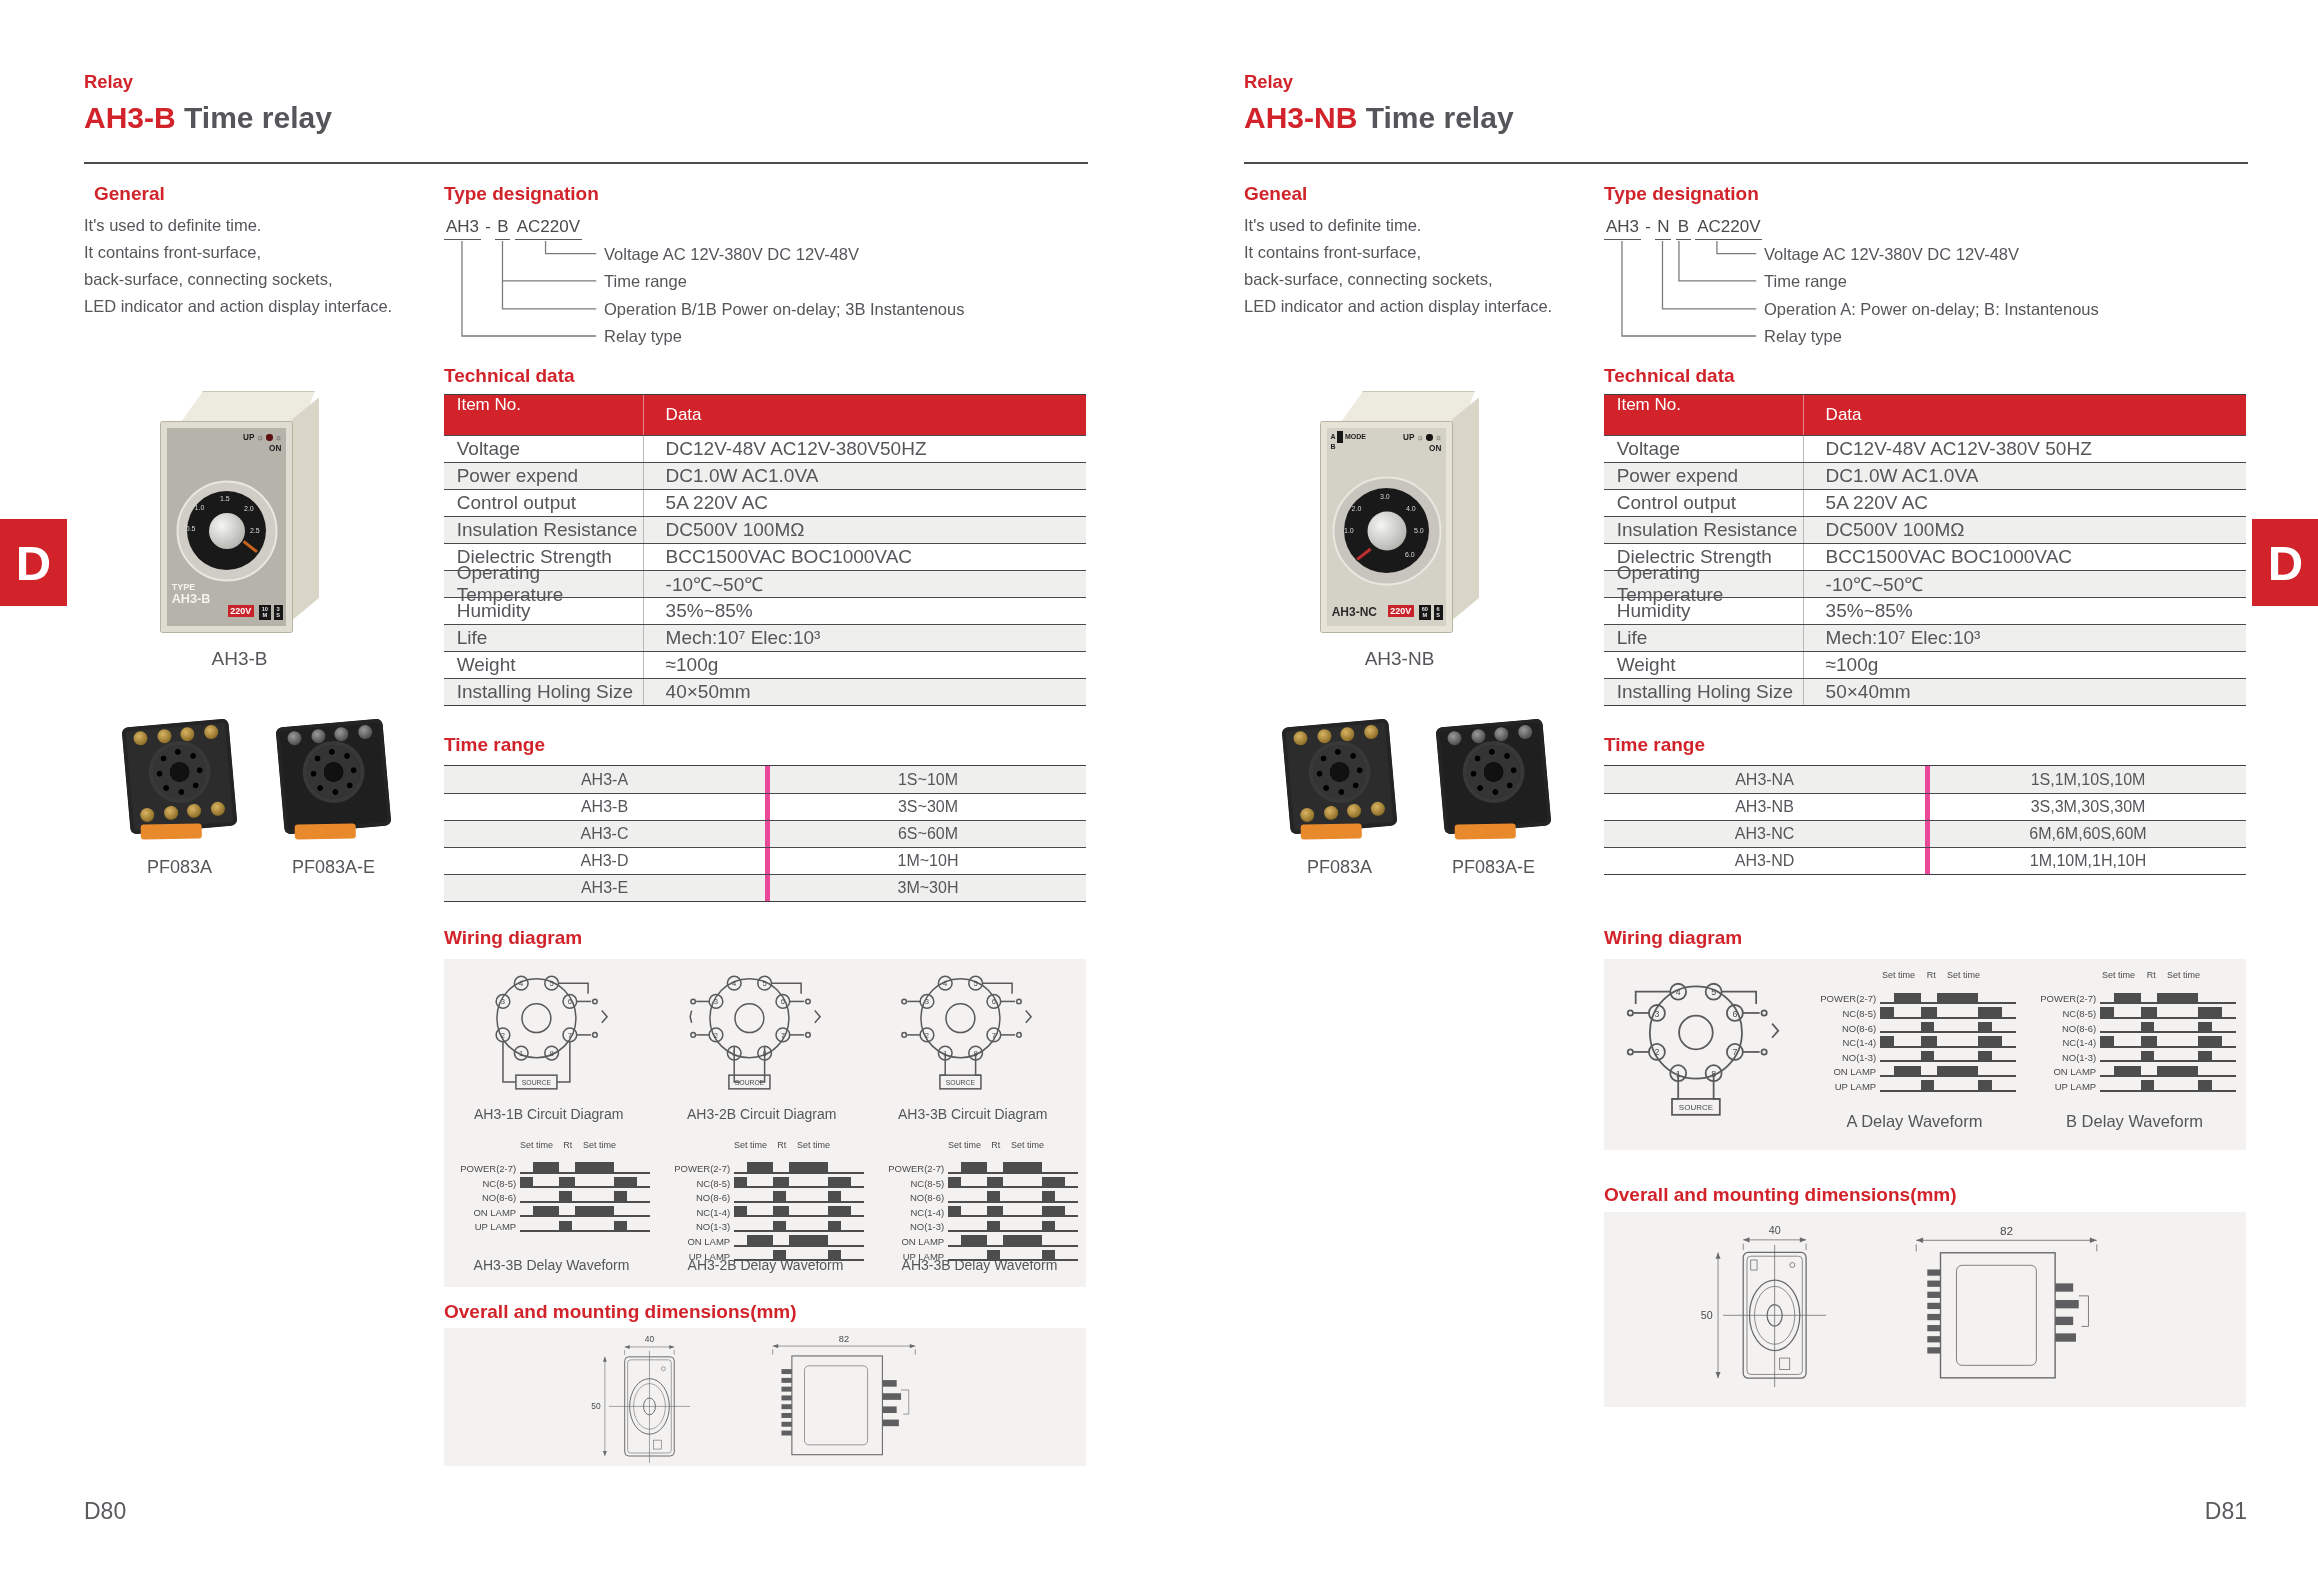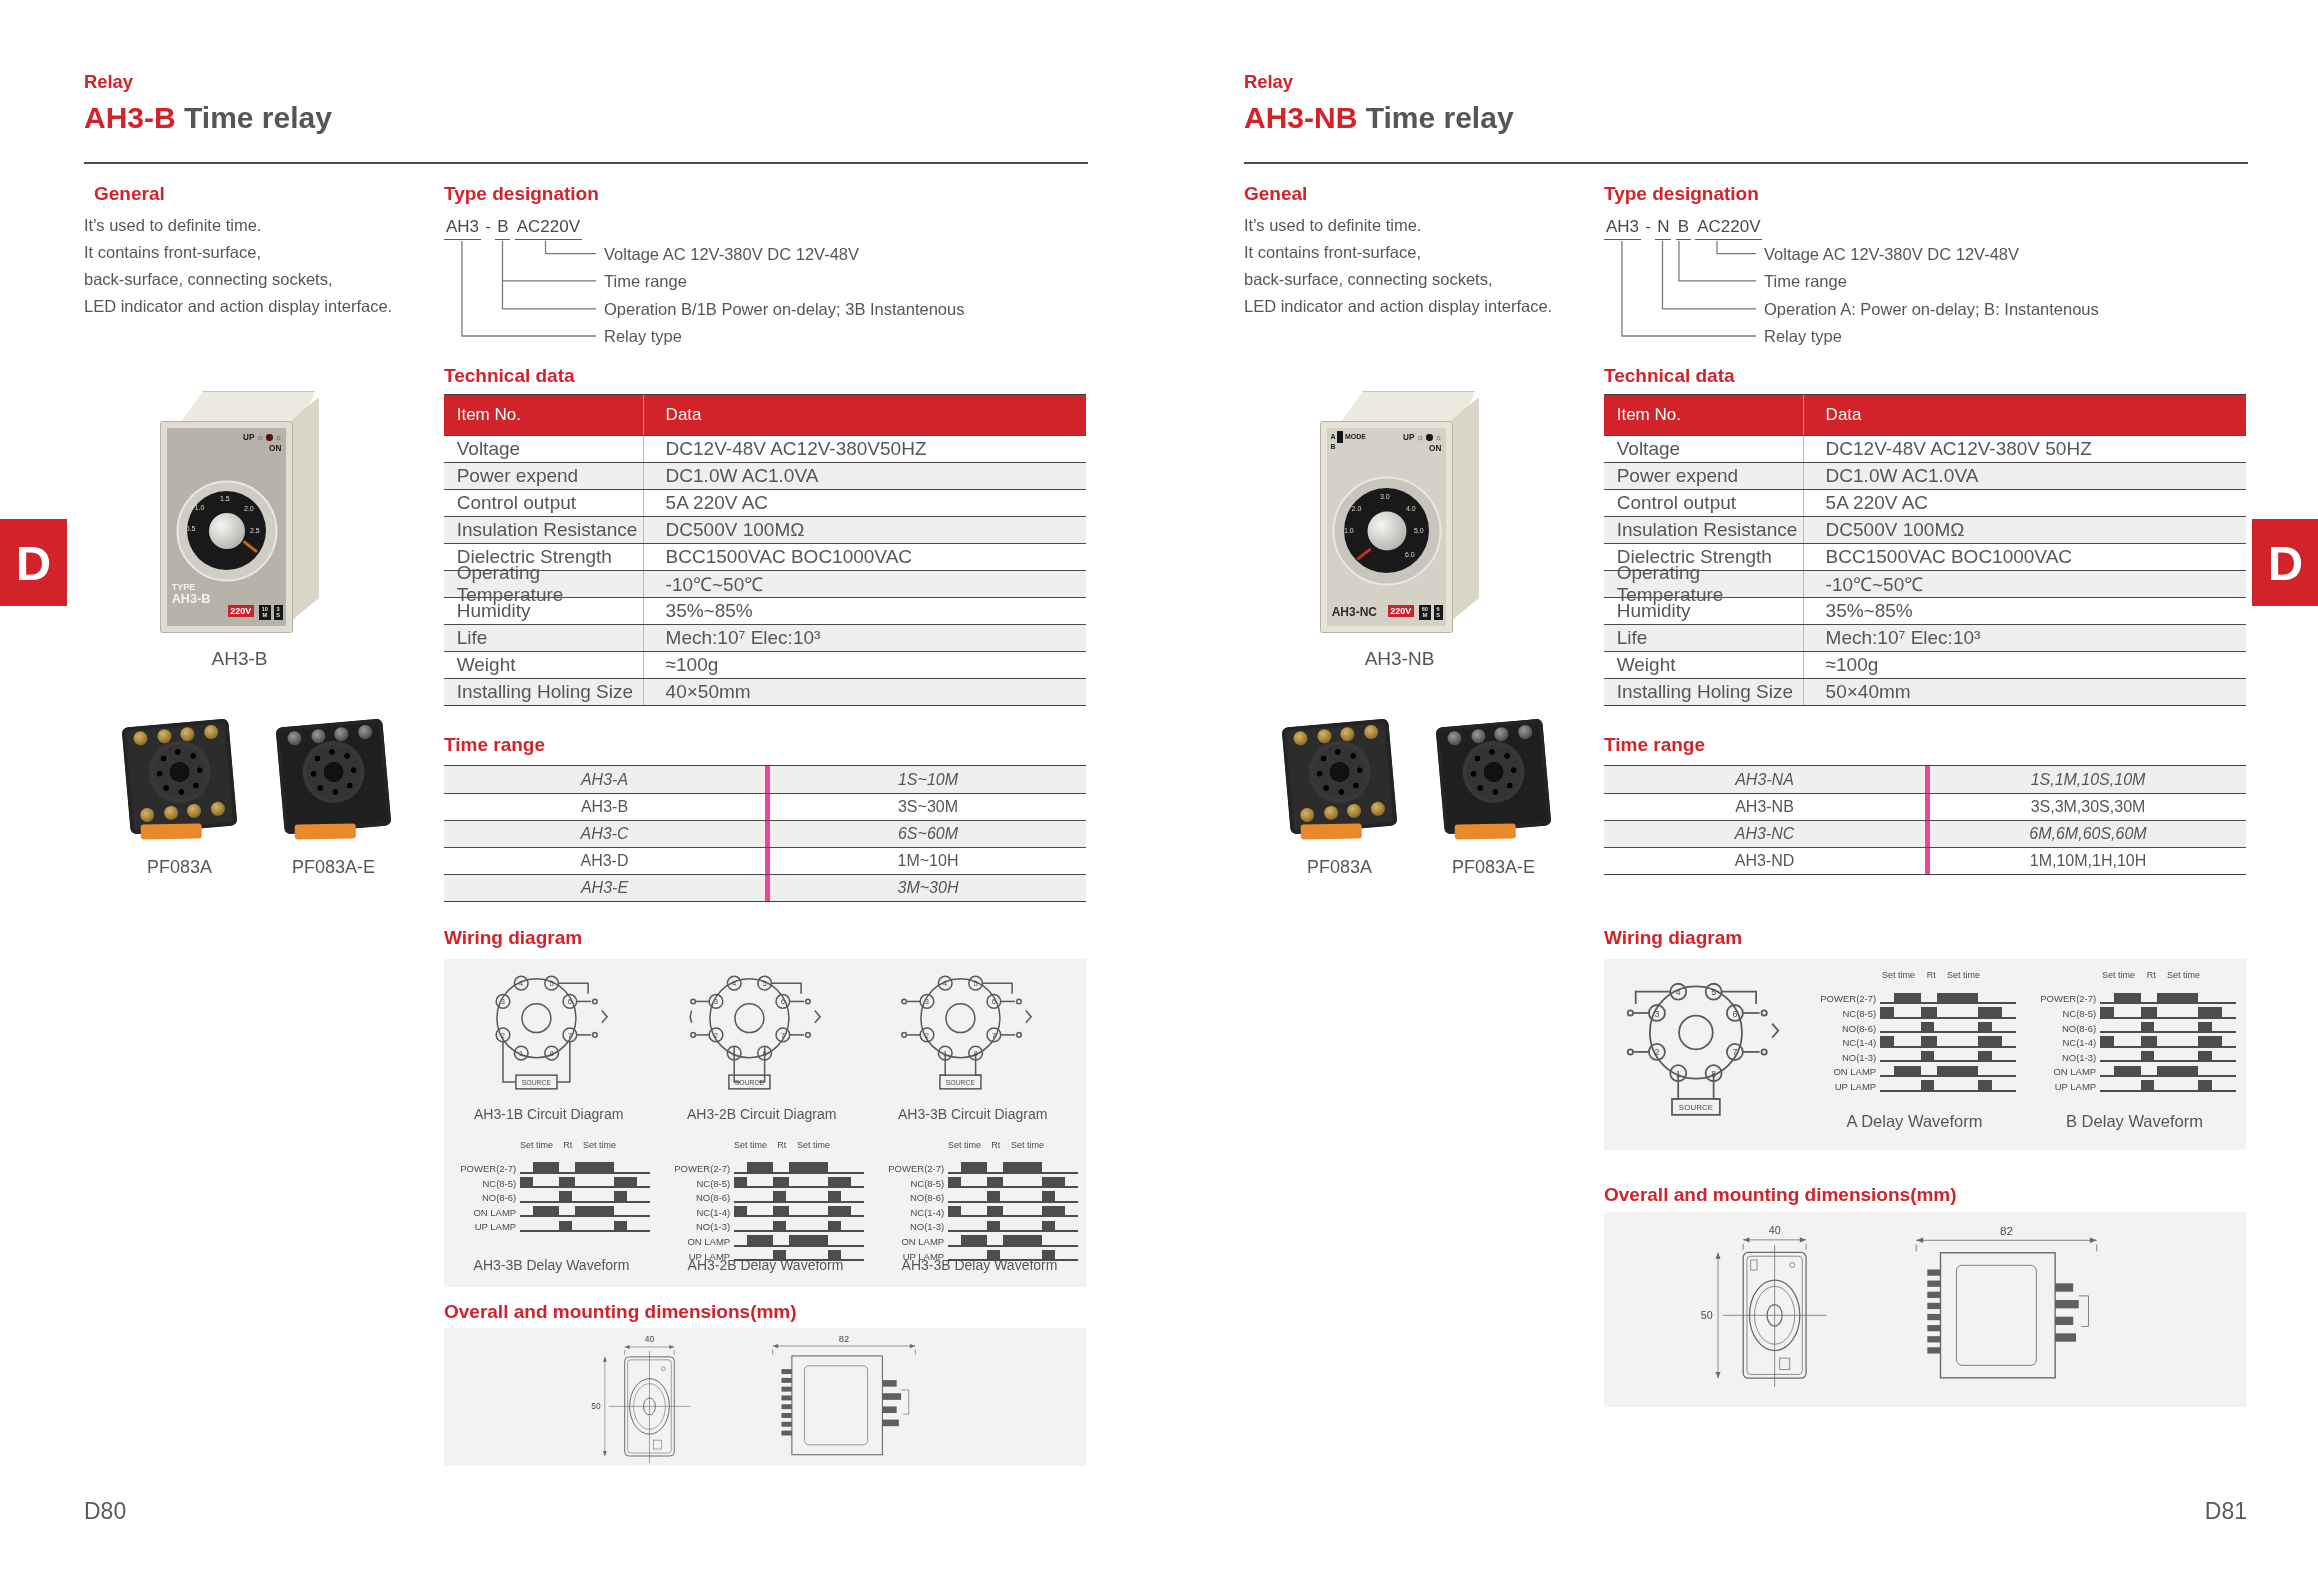--- a/index.html
+++ b/index.html
@@ -23,32 +23,32 @@
   
   .type-code{position:absolute; left:444px; top:217px; font-size:17px; color:var(--ink2); white-space:nowrap;}
   .type-code .cp{display:inline-block; border-bottom:1.3px solid #5a5a5c; padding:0 1.9px 1.9px; margin-right:4.4px;}
   .type-code .dash{display:inline-block; margin-right:4.4px;}
   .type-tree{position:absolute; left:444px; top:241px; width:642px; height:114px;}
   .type-tree svg{position:absolute; left:0; top:0;}
   .tline{fill:none; stroke:#7a7a7c; stroke-width:2;}
   .branch{position:absolute; left:160px; font-size:16.5px; white-space:nowrap;}
   
   .ttable{position:absolute; left:444px; width:642px; border-bottom:1.9px solid var(--line);}
-  .thead{display:flex; height:41px; background:var(--red); color:#fff; align-items:center; border-top:1.9px solid var(--line); font-size:17px;}
+  .thead{display:flex; height:41px; background:var(--red); color:#fff; align-items:flex-start; border-top:1.9px solid var(--line); font-size:17px;}
   .th1{width:31%; padding-left:12.7px;}
   .th2{flex:1; padding-left:21.6px; border-left:0.6px solid rgba(255,255,255,.45); height:100%; display:flex; align-items:center;}
   .trow{display:flex; height:27px; align-items:stretch; border-top:1.3px solid #4a4a4c; font-size:19px; background:#fff;}
   .trow.alt{background:var(--rowalt);}
   .td1{width:31%; padding-left:12.7px; display:flex; align-items:center;}
   .td2{flex:1; padding-left:21.6px; border-left:0.6px solid #b9b9bb; display:flex; align-items:center;}
   
   .rtable{position:absolute; left:444px; width:642px; border-top:1.9px solid var(--line); border-bottom:1.9px solid var(--line);}
   .rrow{display:flex; height:27px; align-items:stretch; font-size:16px; background:#fff;}
   .rrow + .rrow{border-top:1.3px solid #4a4a4c;}
-  .rrow.alt{background:var(--rowalt);font-style:italic;}
+  .rrow.alt{background:var(--rowalt);}
   .rc1{width:50%; display:flex; align-items:center; justify-content:center;}
   .rc2{flex:1; display:flex; align-items:center; justify-content:center; border-left:5px solid #ec4899;}
   
   .panel{position:absolute; left:444px; width:642px; background:var(--panel);}
   
   .circ{position:absolute;}
   .circ-svg .ln{fill:none; stroke:#5a5a5c; stroke-width:2;}
   .circ-svg text{font-size:10px; fill:var(--ink2); text-anchor:middle;}
   .circ-svg .src{font-size:9px;}
   .circ-cap{position:absolute; font-size:14px; color:var(--ink); white-space:nowrap; text-align:left;}

